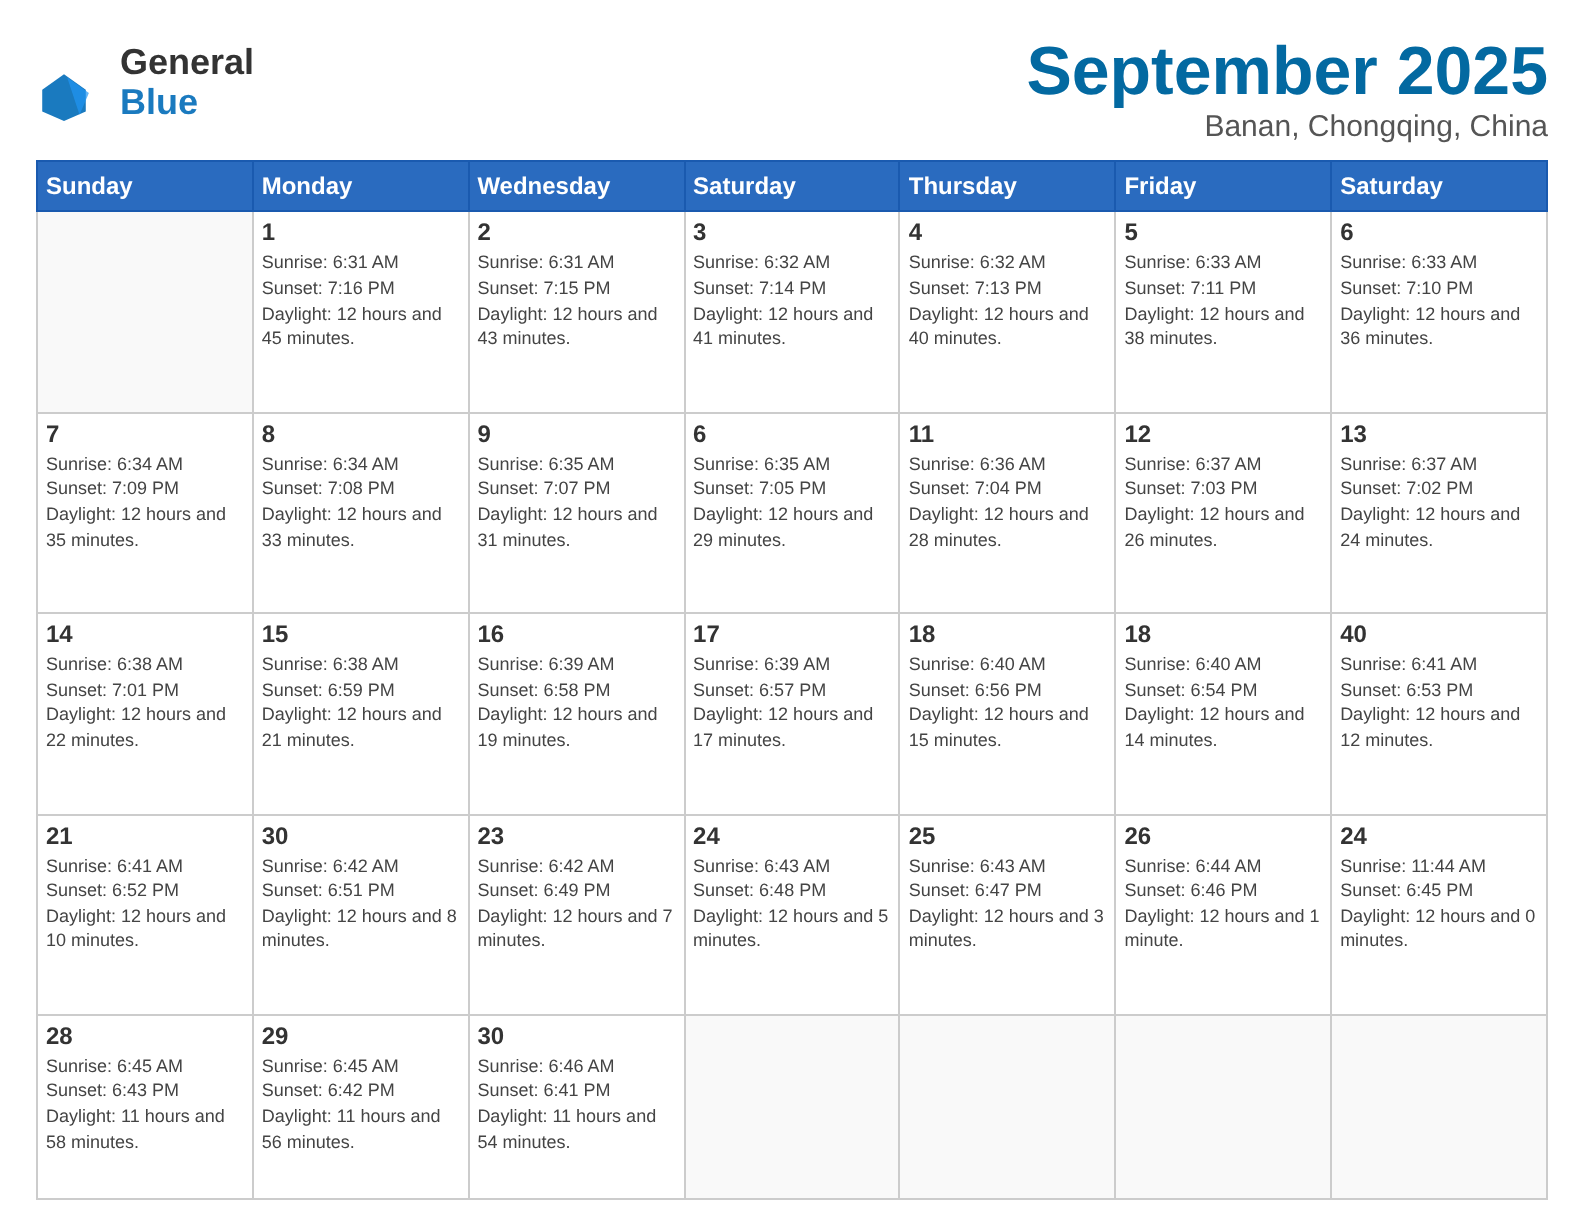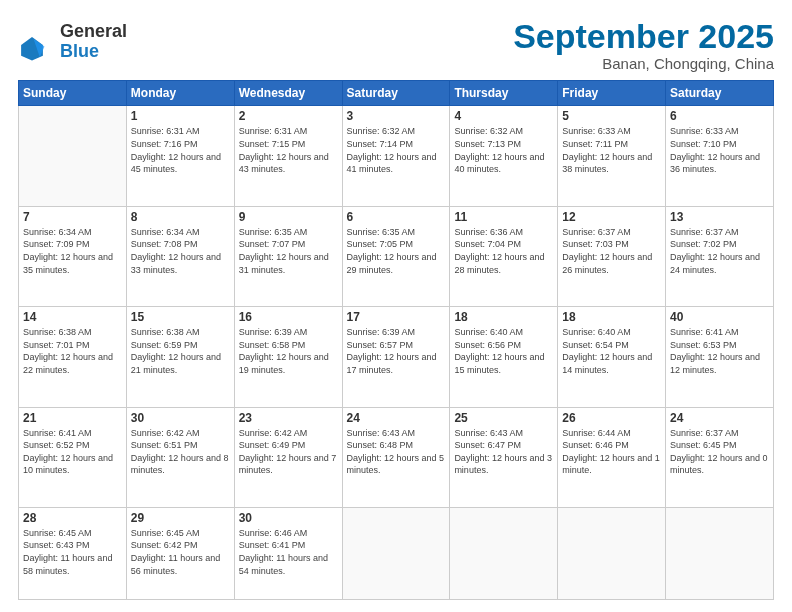--- a/index.html
+++ b/index.html
@@ -320,21 +320,21 @@
           </td>
           <td>
             <span class="day-num">26</span>
             <div class="day-info">Sunrise: 6:44 AM
 Sunset: 6:46 PM
 Daylight: 12 hours
 and 1 minute.</div>
           </td>
           <td>
             <span class="day-num">24</span>
-            <div class="day-info">Sunrise: 6:37 AM
+            <div class="day-info">Sunrise: 11:44 AM
 Sunset: 6:45 PM
 Daylight: 12 hours
 and 0 minutes.</div>
           </td>
         </tr>
         <tr class="last-row">
           <td>
             <span class="day-num">28</span>
             <div class="day-info">Sunrise: 6:45 AM
 Sunset: 6:43 PM

